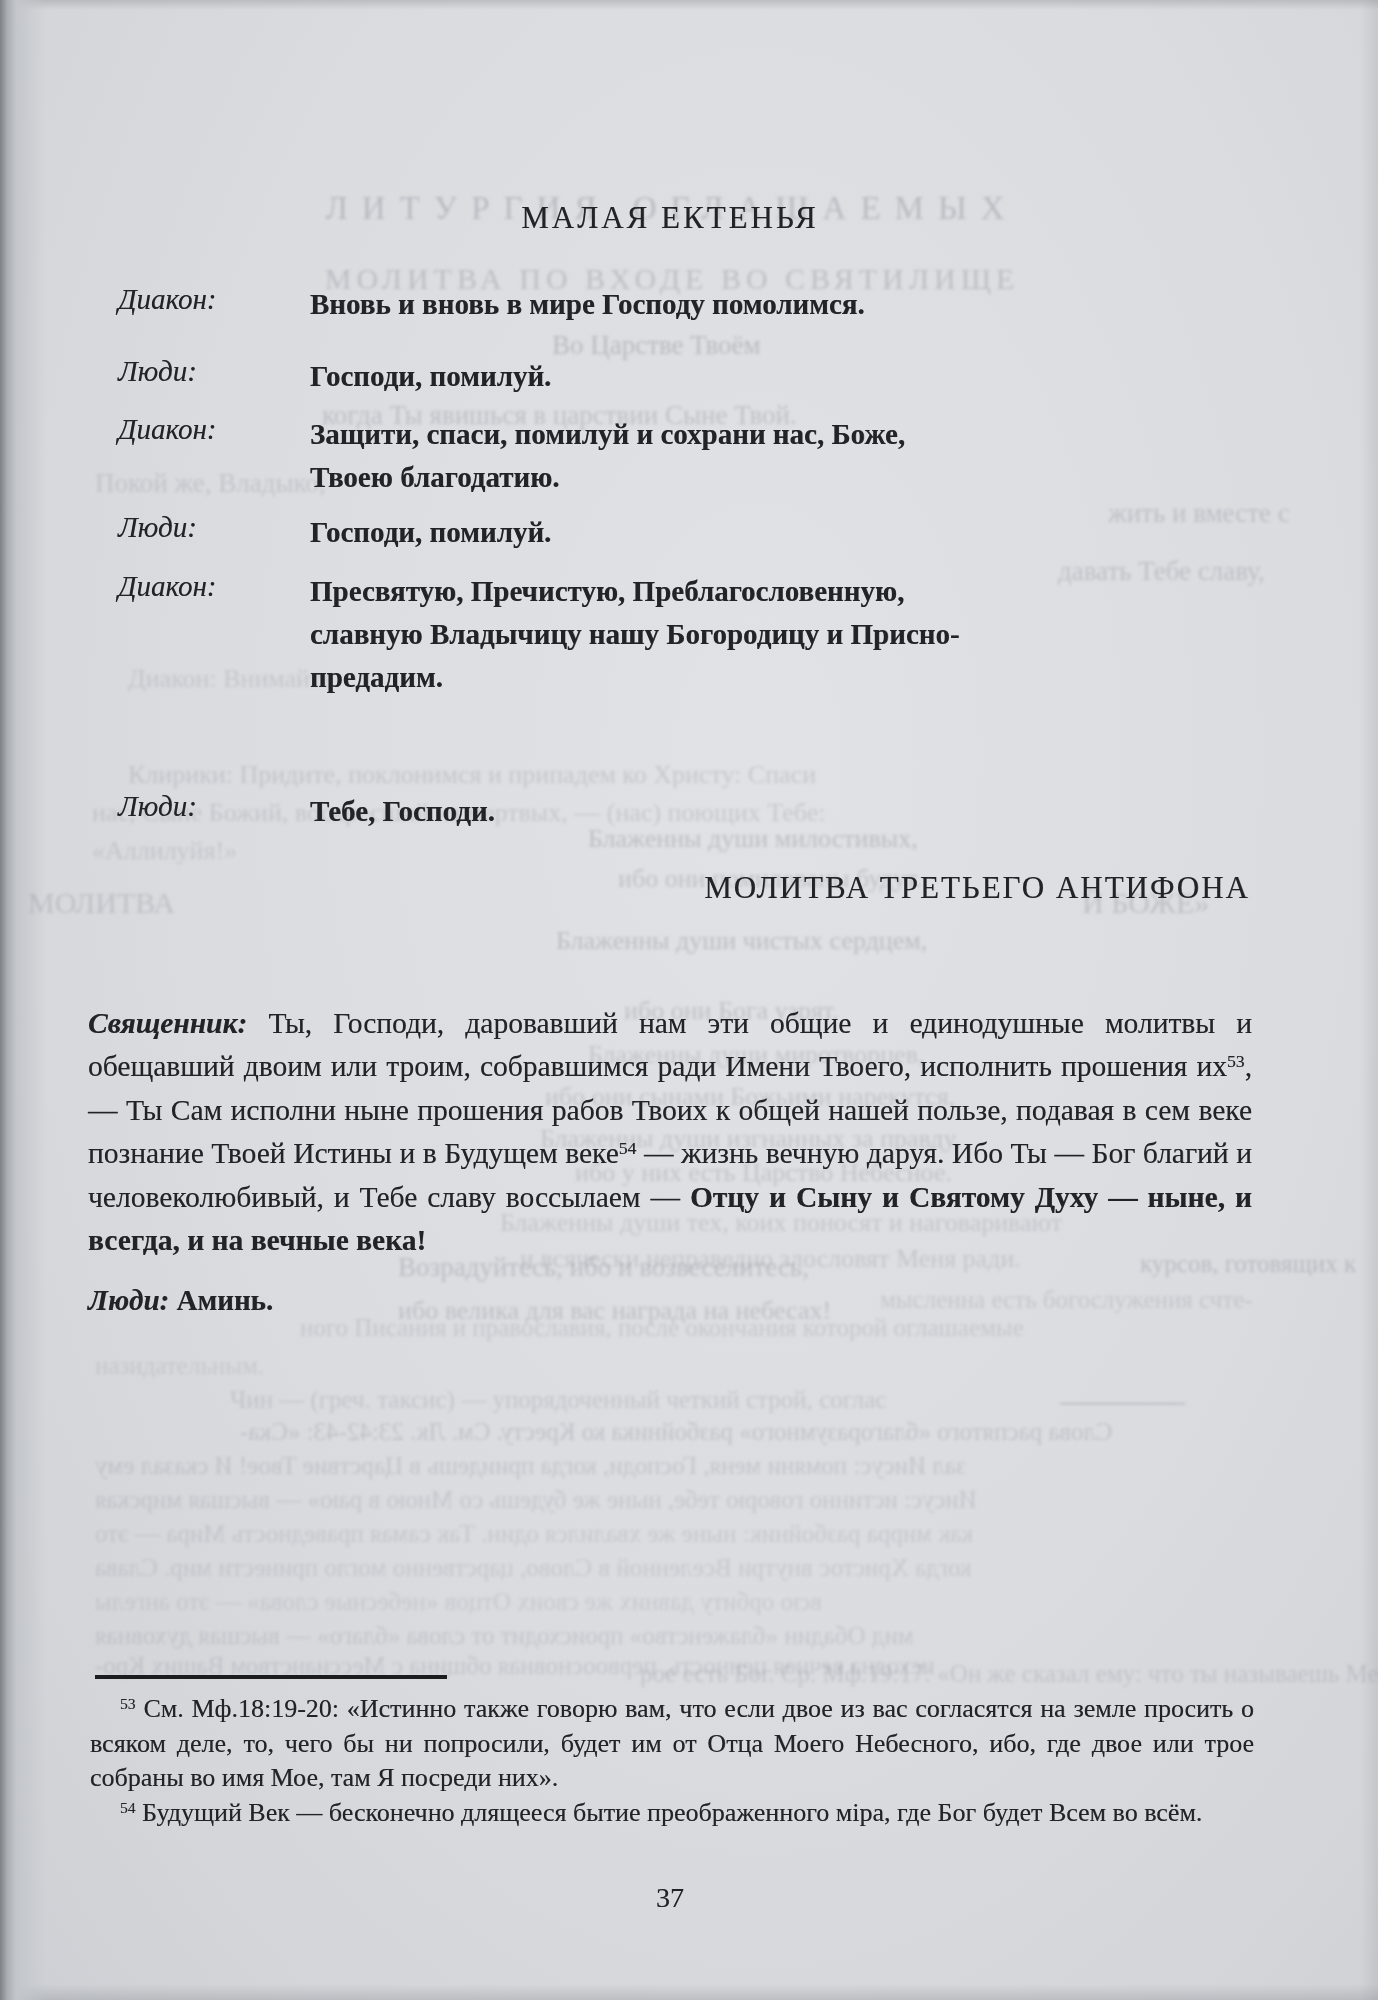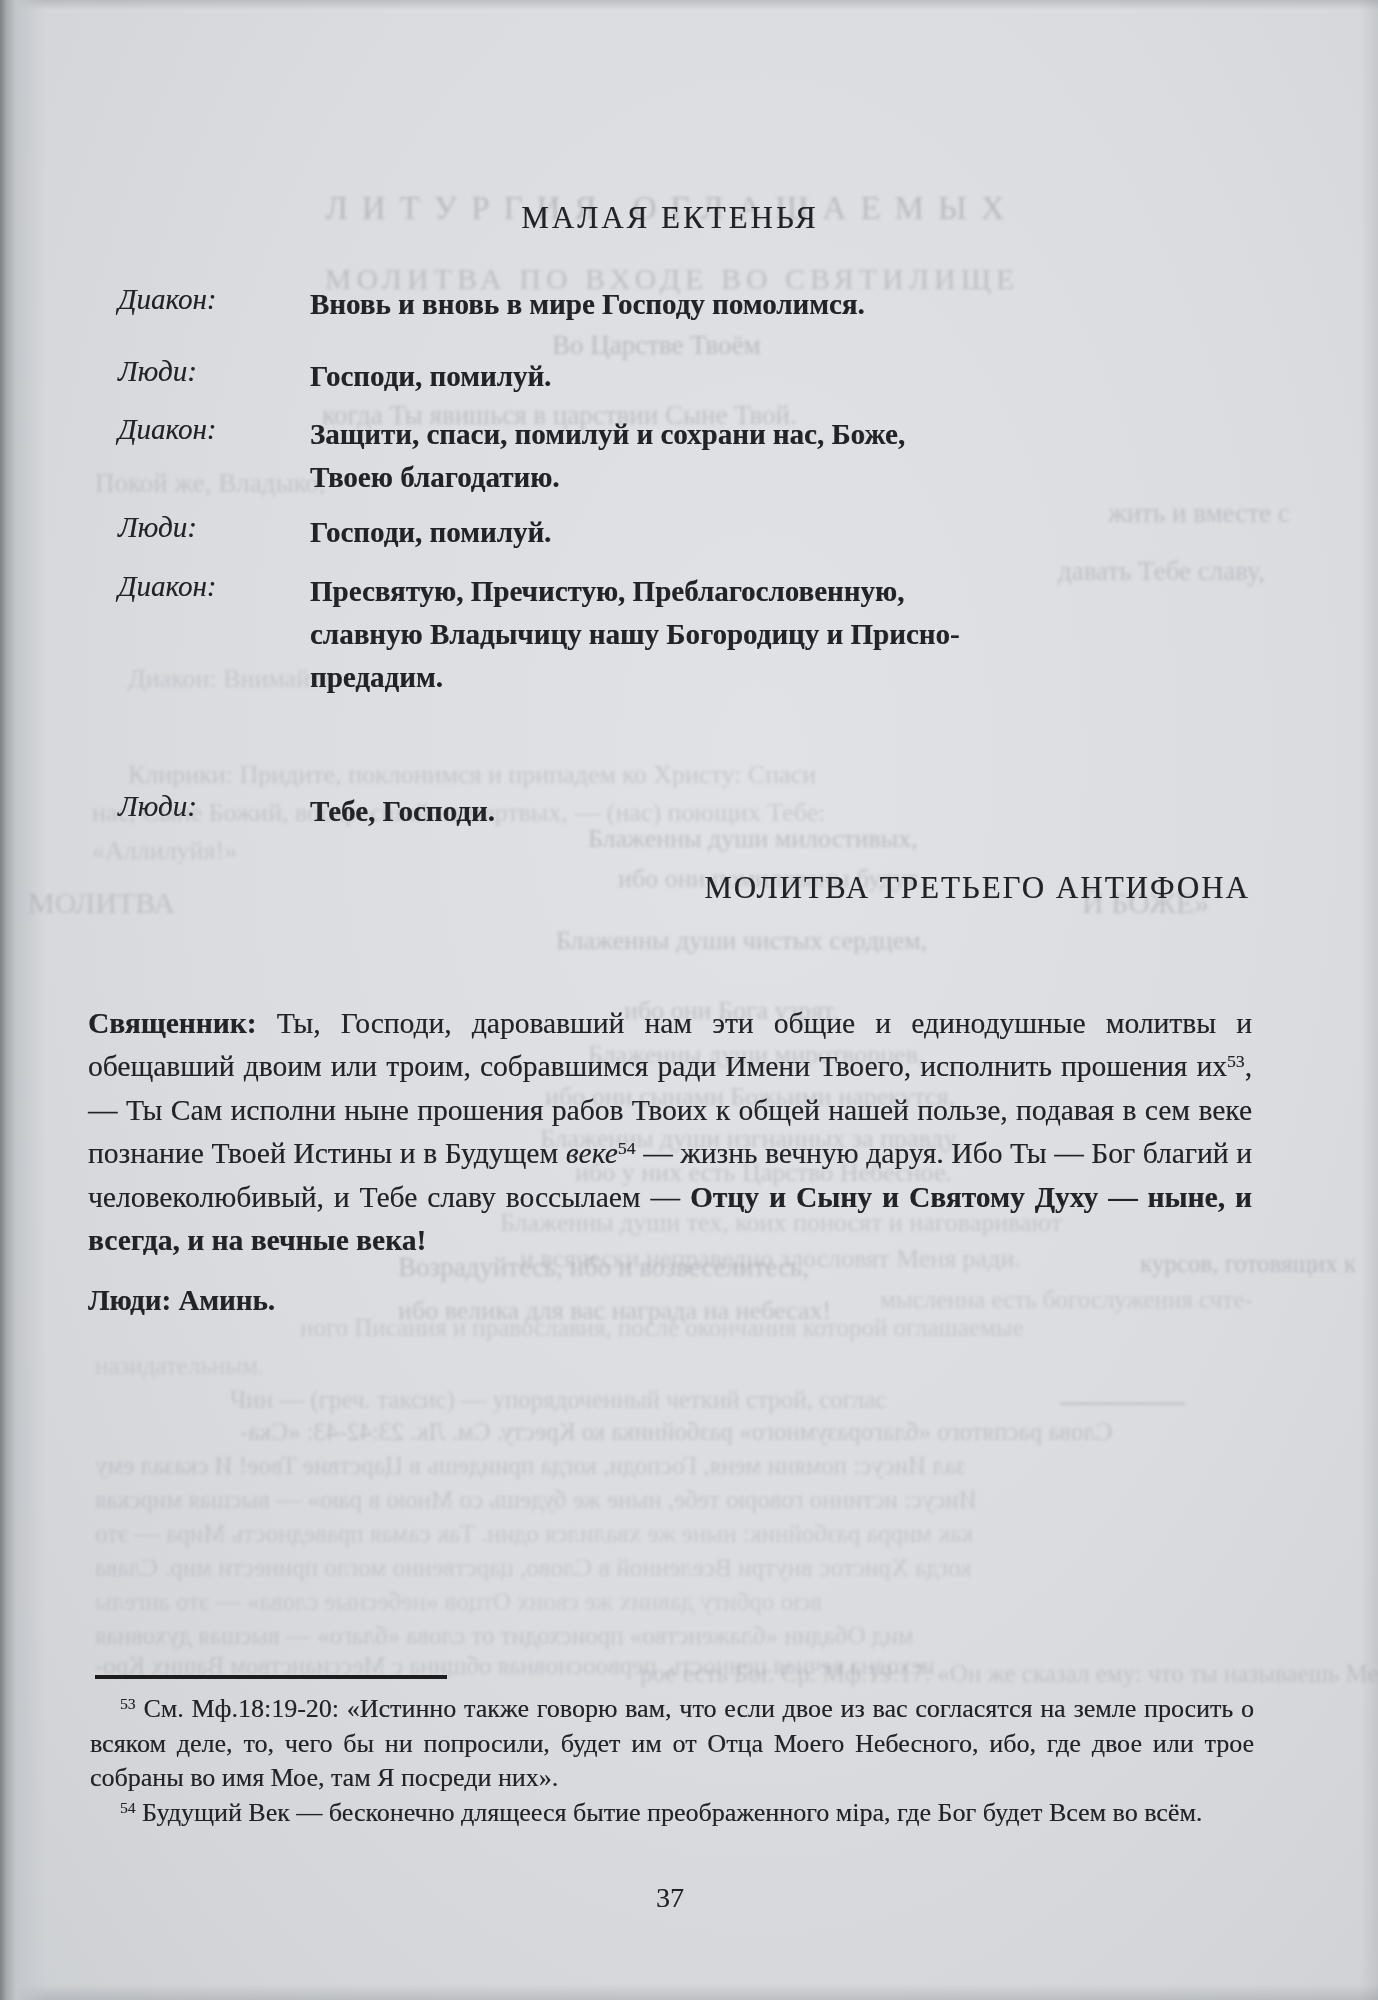--- a/index.html
+++ b/index.html
@@ -48,22 +48,22 @@
     font-weight:bold;font-size:29px;line-height:43px;
   }
   .prayer-para{
     position:absolute;top:972px;left:88px;width:1164px;
     font-size:29.5px;line-height:43.5px;text-align:justify;
   }
   .amen{
     position:absolute;top:1284px;left:88px;font-size:29px;
   }
   .b{font-weight:bold;}
-  .i{font-style:italic;}
-  .bi{font-weight:bold;}
+  .i{}
+  .bi{font-weight:bold;font-style:italic;}
   .sup{font-size:0.6em;position:relative;top:-0.5em;line-height:0;}
   .fn-rule{
     position:absolute;top:1675px;left:95px;width:352px;height:4px;
     background:#1d1d1f;
   }
   .footnotes{
     position:absolute;top:1692px;left:90px;width:1164px;
     font-size:26px;line-height:34.5px;text-align:justify;
   }
   .footnote{ text-indent:30px; margin:0; }

